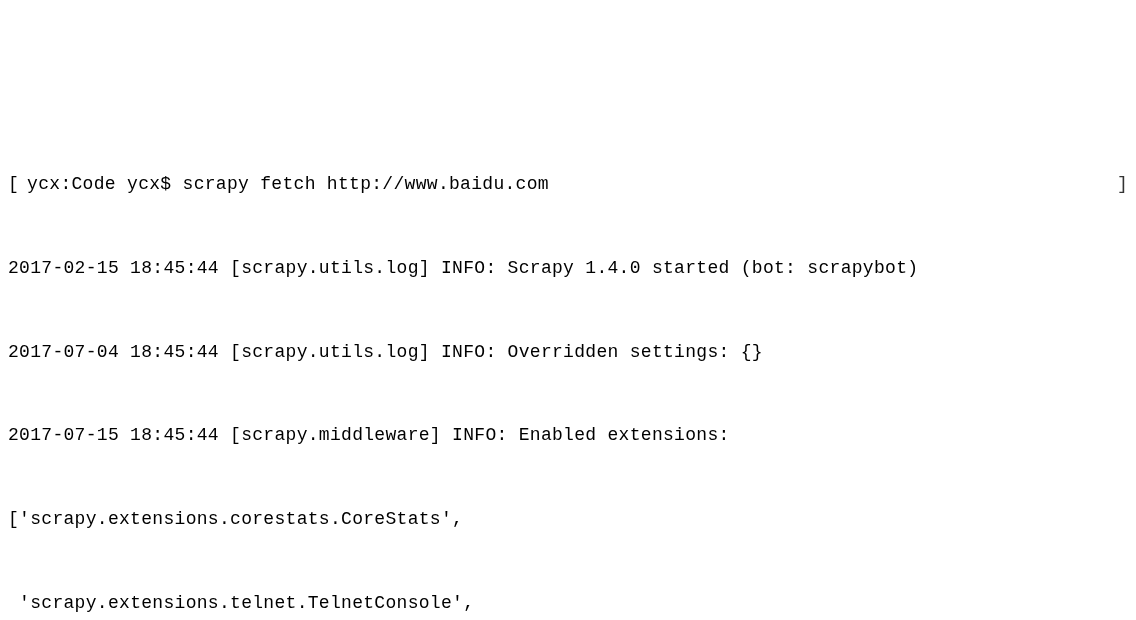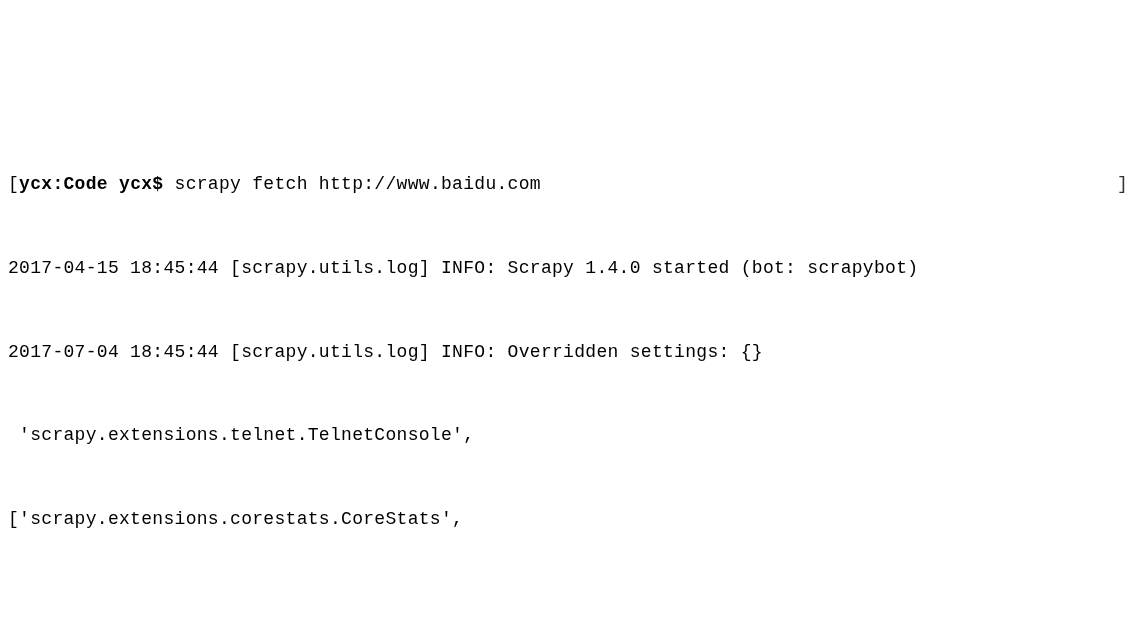--- a/index.html
+++ b/index.html
@@ -21,38 +21,40 @@
       overflow: hidden;
       letter-spacing: 0.3px;
     }
     .terminal {
       font-family: "Menlo", "Monaco", "Courier New", monospace;
     }
     .line {
       display: block;
     }
     .bold {
-      font-weight: bold;
+      font-weight: normal;
+      margin-left: 8px;
     }
     .bracket-right {
       float: right;
       color: #333;
     }
   </style>
 </head>
 <body>
 
 
 
 <div class="terminal">
   <span class="line"><span>[</span><span class="bold">ycx:Code ycx$</span><span> scrapy fetch http://www.baidu.com</span><span class="bracket-right">]</span></span>
-  <span class="line">2017-04-15 18:45:44 [scrapy.utils.log] INFO: Scrapy 1.4.0 started (bot: scrapybot)</span>
+  <span class="line">2017-02-15 18:45:44 [scrapy.utils.log] INFO: Scrapy 1.4.0 started (bot: scrapybot)</span>
   <span class="line">2017-07-04 18:45:44 [scrapy.utils.log] INFO: Overridden settings: {}</span>
+  <span class="line">2017-07-15 18:45:44 [scrapy.middleware] INFO: Enabled extensions:</span>
+  <span class="line">['scrapy.extensions.corestats.CoreStats',</span>
   <span class="line"> 'scrapy.extensions.telnet.TelnetConsole',</span>
-  <span class="line">['scrapy.extensions.corestats.CoreStats',</span>
   
   
   
   
   
   
   
   
   
   

